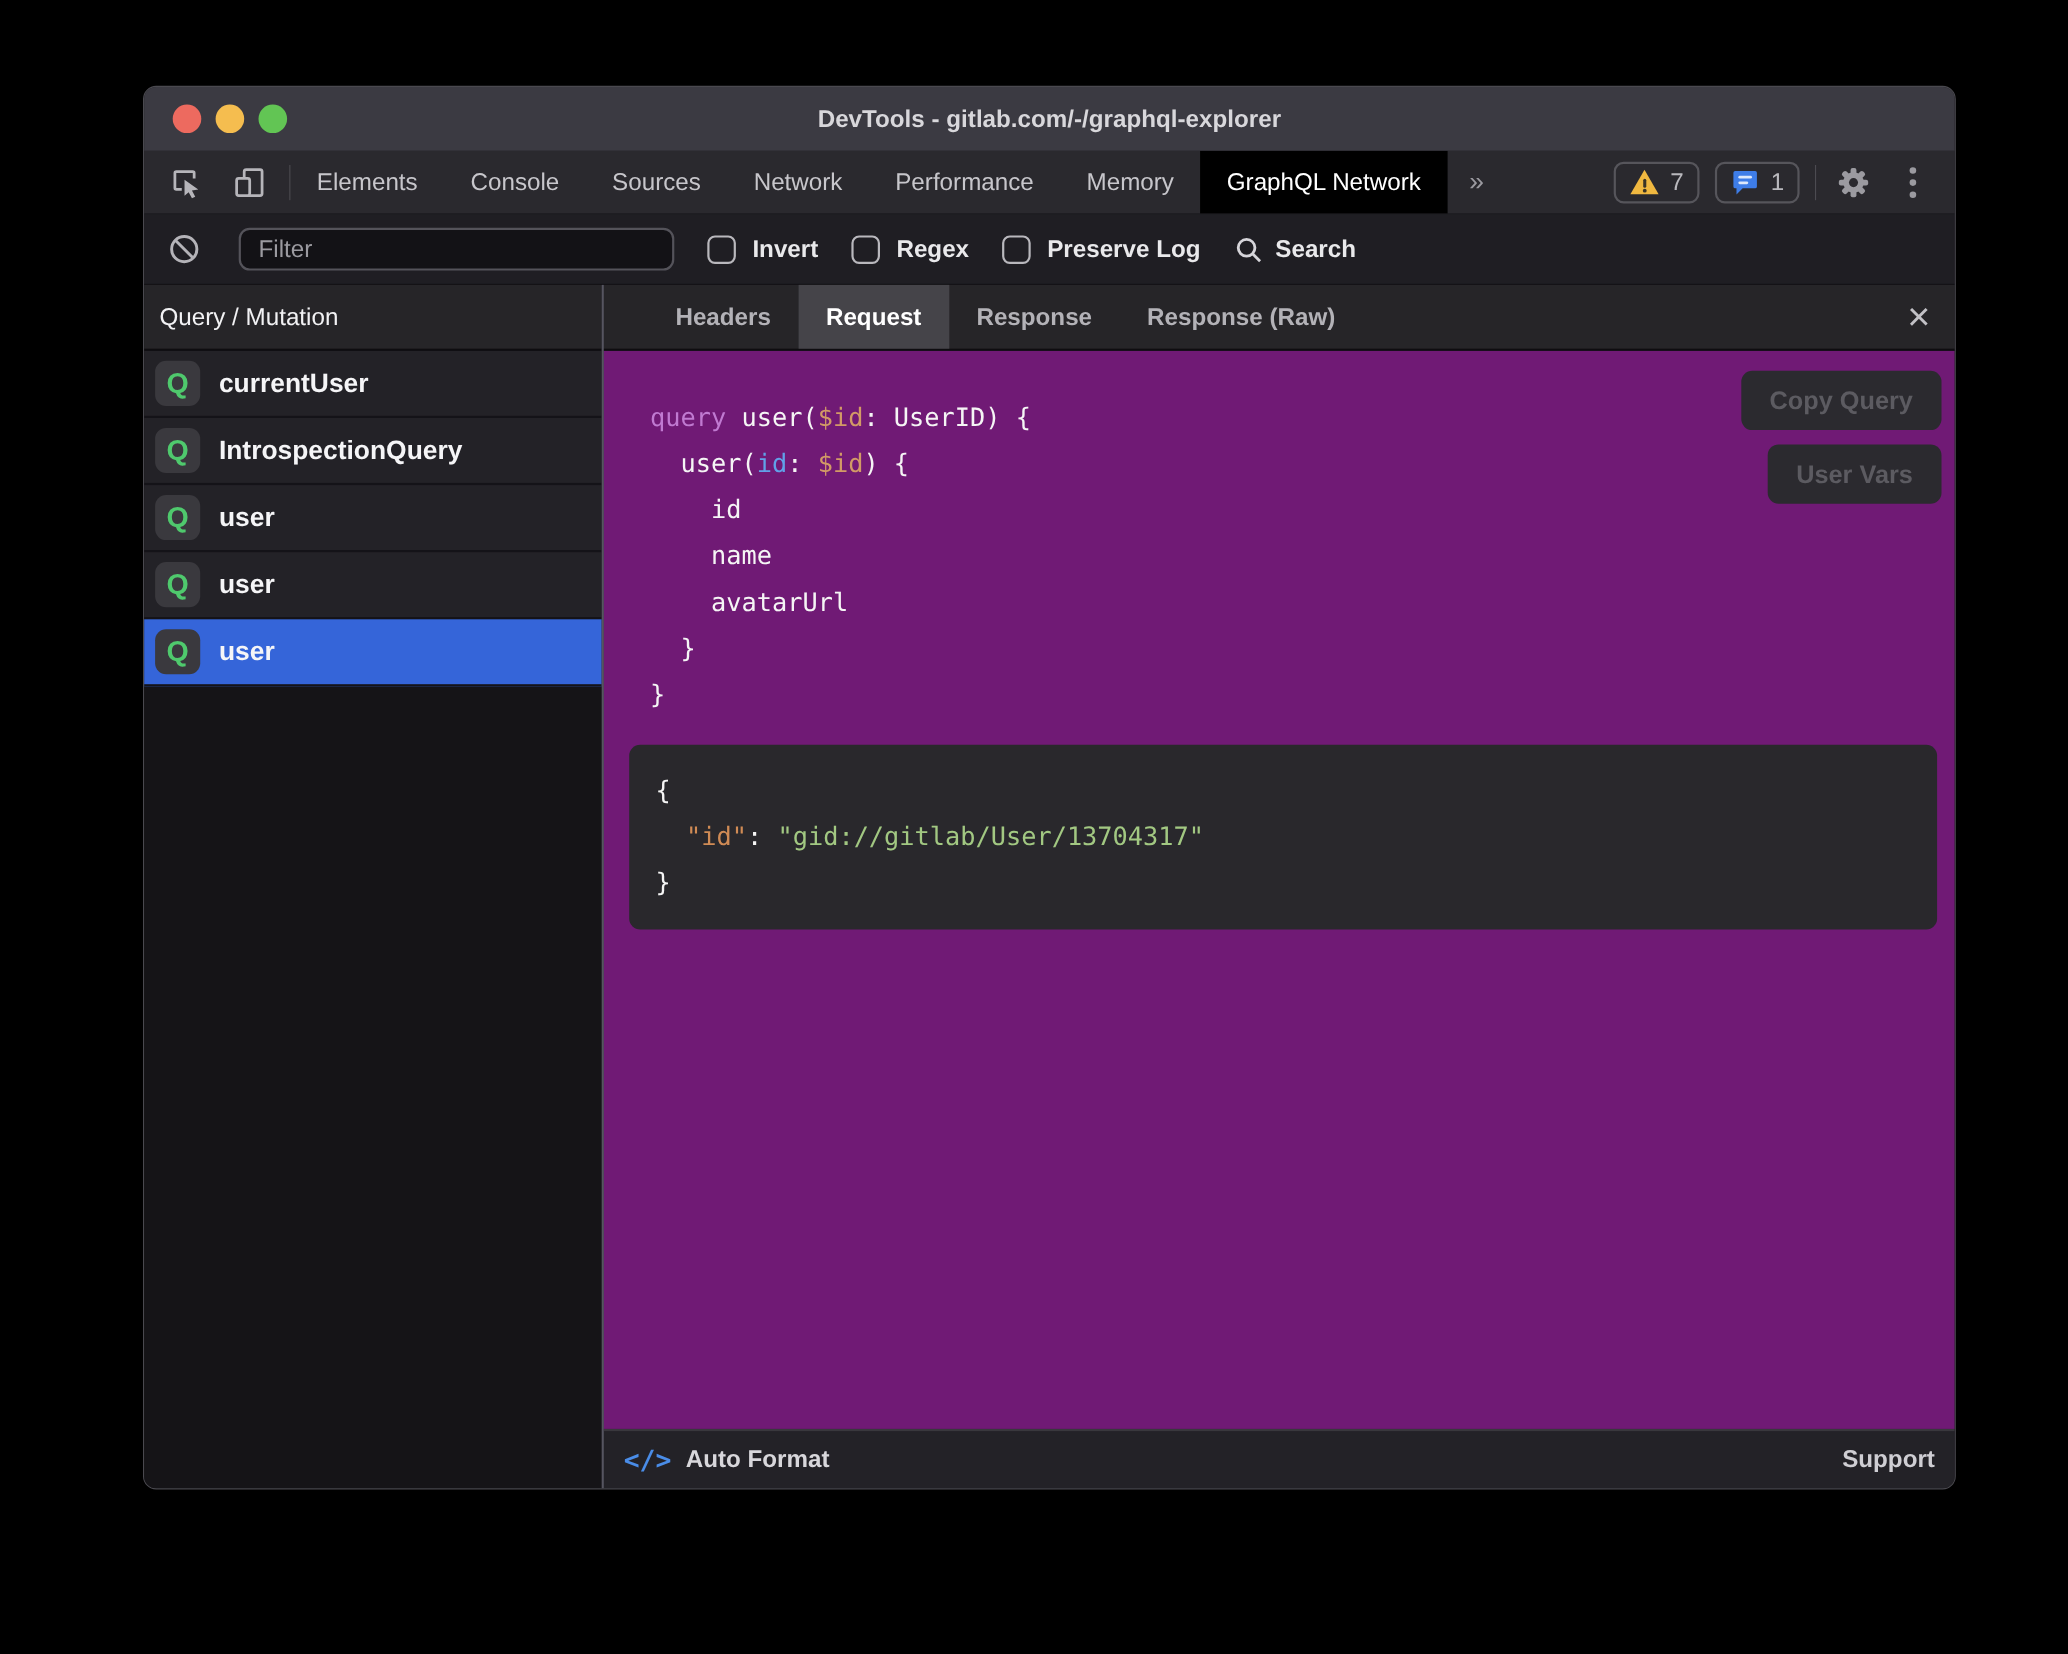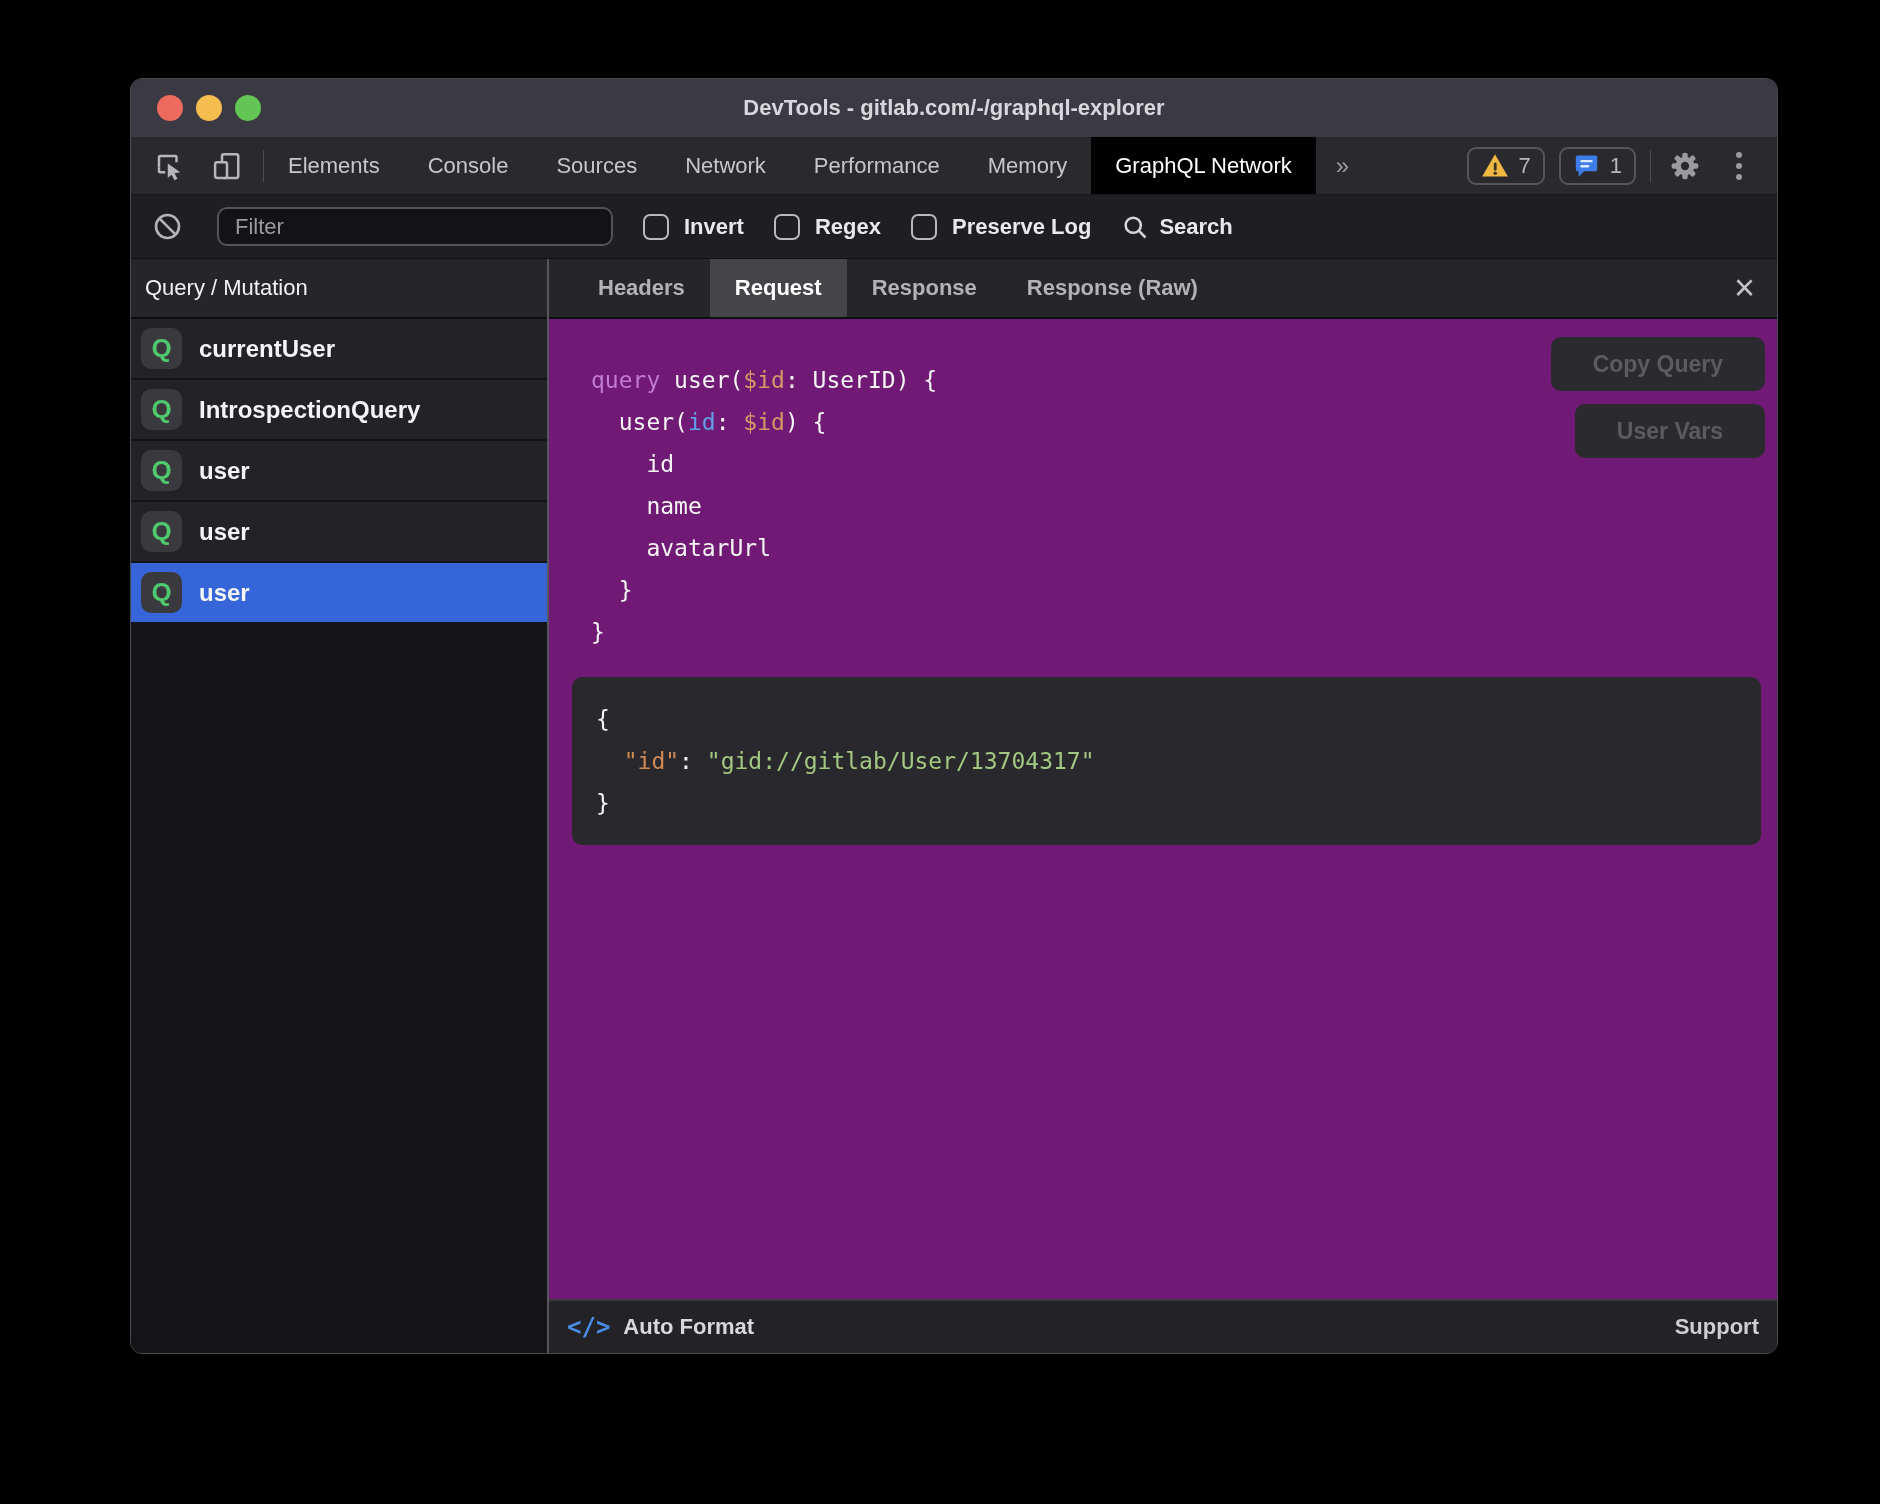--- a/index.html
+++ b/index.html
@@ -69,21 +69,21 @@
           background:#232227; border-bottom:2px solid #141318; }
   .srow.selected { background:#3565d9; }
   .qbadge { width:41px; height:41px; border-radius:10px; background:#3a393e;
             color:#4fc96d; font-weight:bold; font-size:26px; display:flex;
             align-items:center; justify-content:center; flex:0 0 auto; }
   .srow-label { margin-left:17px; color:#f5f5f7; font-weight:bold; font-size:24px; }
 
   
   .panel { flex:1; display:flex; flex-direction:column; min-width:0; }
   .panel-header { flex:0 0 60px; background:#262528; display:flex; align-items:stretch;
-                  padding-left:24px; border-bottom:2px solid #0e0d10; position:relative; }
+                  padding-left:40px; border-bottom:2px solid #0e0d10; position:relative; }
   .ptab { display:flex; align-items:center; padding:0 25px; color:#b3b2b7;
           font-size:22px; font-weight:bold; white-space:nowrap; }
   .ptab.active { background:#454449; color:#fff; }
   .close-btn { position:absolute; right:14px; top:0; height:100%; display:flex;
                align-items:center; color:#c2c1c6; font-size:36px; font-weight:normal;
                padding:0 8px; }
 
   .panel-content { flex:1; background:#701a75; position:relative;
                    padding:40px 16px 0 23px; overflow:hidden; }
   .code { font-family:"DejaVu Sans Mono", monospace; font-size:23px; line-height:42px;
@@ -92,21 +92,21 @@
   .tok-kw    { color:#c07ad1; }
   .tok-var   { color:#d29a66; }
   .tok-attr  { color:#61a1e8; }
   .tok-key   { color:#d08b55; }
   .tok-str   { color:#a2c882; }
   .tok-plain { color:#f5f5f5; }
 
   .copy-stack { position:absolute; top:18px; right:12px; display:flex;
                 flex-direction:column; align-items:flex-end; gap:13px; }
   .copy-btn { background:#2b2a2f; border:none; border-radius:10px; height:54px;
-              padding:0 42px; color:#5c5b61; font-size:23px; font-weight:bold;
+              padding:0 26px; color:#5c5b61; font-size:23px; font-weight:bold;
               font-family:"Liberation Sans", sans-serif; display:flex; align-items:center; }
 
   .vars-box { margin-top:24px; background:#29282c; border-radius:10px;
               padding:21px 24px; width:100%; }
 
   .panel-footer { flex:0 0 54px; background:#232227; border-top:2px solid #39383d;
                   display:flex; align-items:center; padding:0 18px; gap:13px; }
   .af-icon { color:#4a8de8; font-family:"DejaVu Sans Mono", monospace;
              font-size:24px; font-weight:bold; }
   .af-label { color:#d8d7db; font-size:22px; font-weight:bold; }

